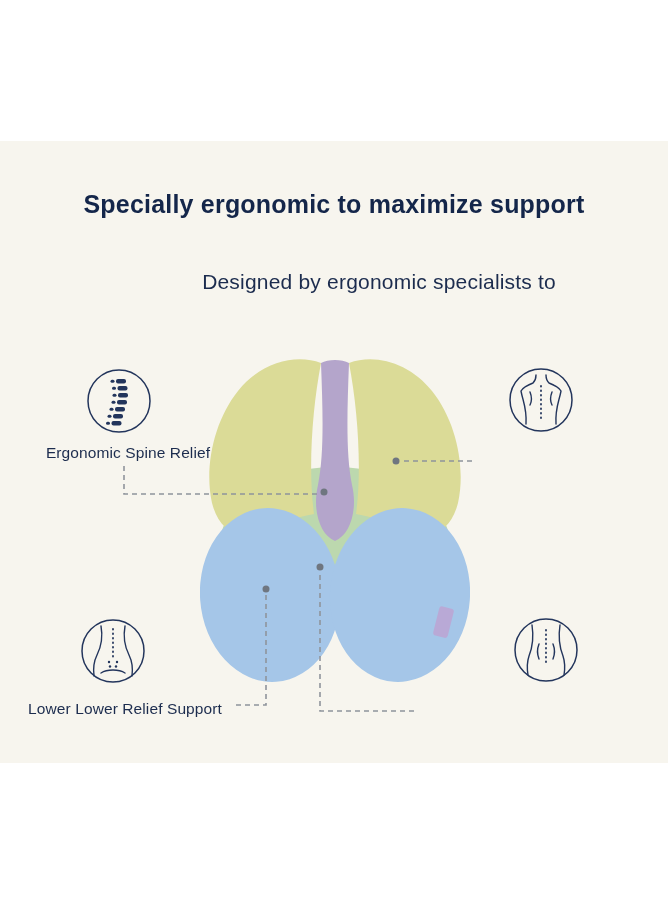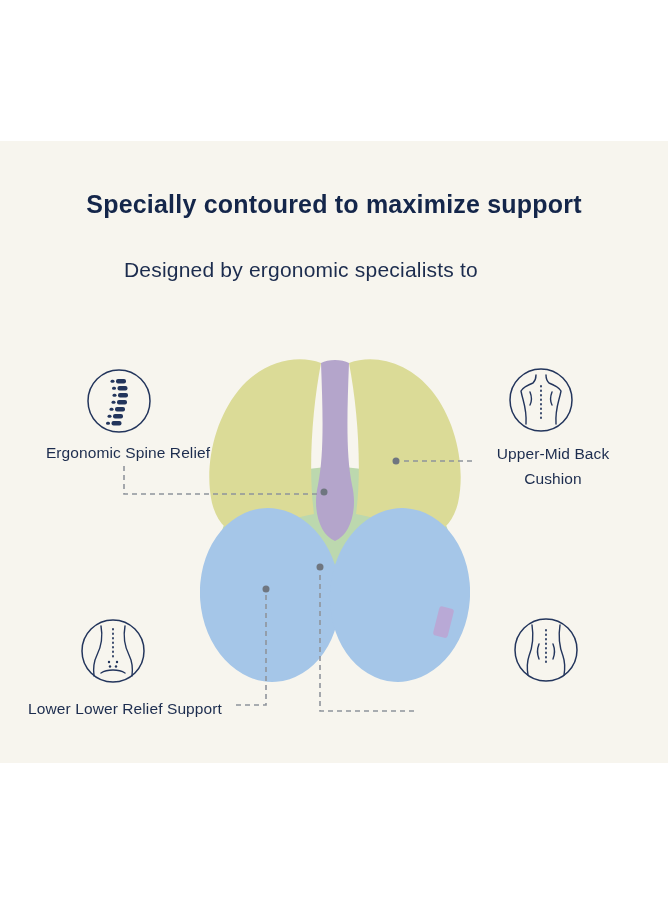--- a/index.html
+++ b/index.html
@@ -9,22 +9,22 @@
   }
   .card{
     position:absolute;left:0;top:141px;width:668px;height:622px;
     background:#f7f5ee;
   }
   .title{
     position:absolute;left:0;top:190px;width:668px;text-align:center;
     font-size:25px;font-weight:bold;letter-spacing:.2px;color:#14264a;margin:0;
   }
   .subtitle{
-    position:absolute;left:124px;top:251px;width:420px;text-align:left;
-    font-size:21px;line-height:37px;letter-spacing:.2px;color:#1c2c4e;margin:0;
+    position:absolute;left:124px;top:251px;width:420px;text-align:right;
+    font-size:21px;line-height:37px;letter-spacing:.2px;color:#1c2c4e;margin:12px;
   }
   .callout-label{
     position:absolute;text-align:center;font-size:15.5px;line-height:25px;
     letter-spacing:.1px;color:#1c2c4e;
   }
   #label-spine{left:28px;top:440px;width:200px;}
   #label-upper{left:473px;top:441px;width:160px;}
   #label-lower{left:18px;top:696px;width:214px;}
   #label-mid{left:414px;top:700px;width:220px;}
   .callout-icon{position:absolute;width:66px;height:66px;}
@@ -40,21 +40,21 @@
   .dash-line{fill:none;stroke:#8f949c;stroke-width:1.6;stroke-dasharray:5 4;}
   .dash-dot{fill:#6f7680;}
 </style>
 </head>
 <body>
 
 <div class="canvas">
 
   <div class="card"></div>
 
-  <h1 class="title">Specially contoured to maximize support</h1>
+  <h1 class="title">Specially ergonomic to maximize support</h1>
 
   <p class="subtitle"><span>Designed by ergonomic specialists to</span><br></p>
 
   <svg id="cushion-svg" viewBox="0 0 270 330">
 
     <ellipse cx="135" cy="190" rx="115" ry="78" fill="#bcd8ae"></ellipse>
 
     <path d="M 121 8 C 128 4 142 4 149 8 C 147 60 146 100 152 130 C 158 155 150 180 135 186 C 120 180 112 155 118 130 C 124 100 123 60 121 8 Z" fill="#b4a5cb"></path>
 
     <path d="M 121 8 C 95 -2 60 8 38 36 C 14 66 4 112 12 148 C 18 172 34 184 54 177 C 78 168 98 162 114 159 C 108 115 112 55 121 8 Z" fill="#dbdb97"></path>
@@ -126,16 +126,15 @@
   <svg id="icon-mid" class="callout-icon" viewBox="-33 -33 66 66">
     <circle class="icon-circle" r="31"></circle>
     <path class="icon-stroke" d="M -14 -25 C -12 -12 -13 -4 -17 6 C -19 12 -19 19 -18 25"></path>
     <path class="icon-stroke" d="M 14 -25 C 12 -12 13 -4 17 6 C 19 12 19 19 18 25"></path>
     <path class="icon-stroke" d="M -7 -6 C -9 -1 -9 4 -7 9"></path>
     <path class="icon-stroke" d="M 7 -6 C 9 -1 9 4 7 9"></path>
     <path class="icon-dots" d="M 0 -20 L 0 16"></path>
   </svg>
 
   <div id="label-spine" class="callout-label">Ergonomic Spine Relief</div>
-  <div id="label-upper" class="callout-label">Upper-Mid Back Cushion</div>
   <div id="label-lower" class="callout-label">Lower Lower Relief Support</div>
 
 </div>
 
 </body></html>

